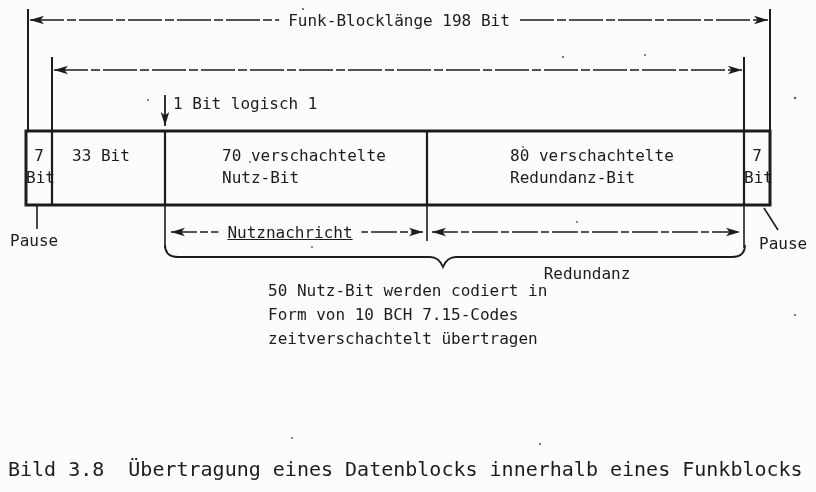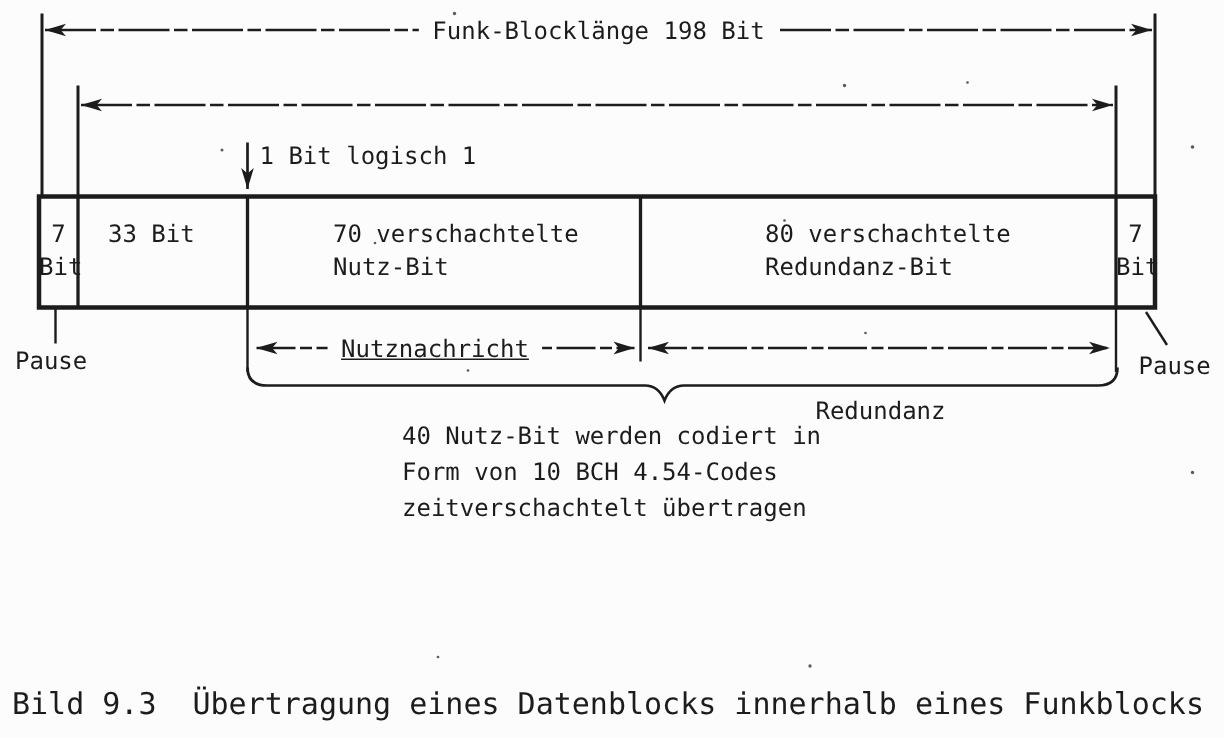--- a/index.html
+++ b/index.html
@@ -140,22 +140,22 @@
 
   <div class="lbl dim-lbl" style="left:290px; top:233px;text-decoration:underline;">Nutznachricht</div>
 
   <div class="lbl dim-lbl" style="left:587px; top:233px;margin-top:41px;">Redundanz</div>
 
   <div class="lbl" style="left:10px; top:233px;">Pause</div>
 
   <div class="lbl" style="left:759px; top:236px;">Pause</div>
 
   <div class="note">
-    <div>40 Nutz-Bit werden codiert in</div>
-    <div>Form von 10 BCH 4.54-Codes</div>
+    <div>50 Nutz-Bit werden codiert in</div>
+    <div>Form von 10 BCH 7.15-Codes</div>
     <div>zeitverschachtelt übertragen</div>
   </div>
 
   <div class="caption">
-    <span class="cap-label">Bild 9.3</span><span>Übertragung eines Datenblocks innerhalb eines Funkblocks</span>
+    <span class="cap-label">Bild 3.8</span><span>Übertragung eines Datenblocks innerhalb eines Funkblocks</span>
   </div>
 
 </div>
 
 </body></html>

